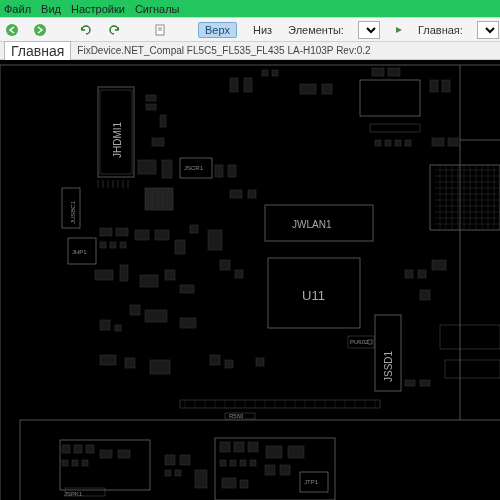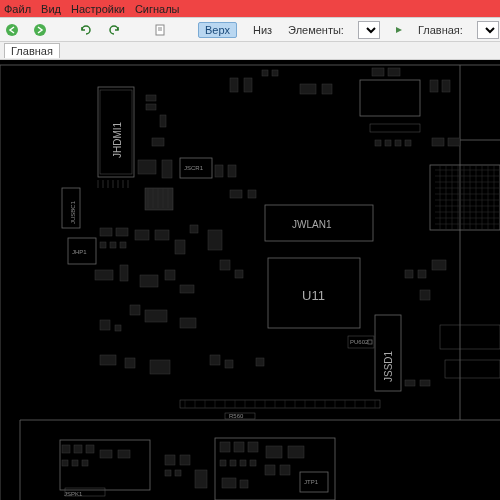--- a/index.html
+++ b/index.html
@@ -1,28 +1,28 @@
 <!DOCTYPE html>
 <html><head>
 <meta charset="utf-8">
 <style>
 *{margin:0;padding:0;box-sizing:border-box;font-family:Tahoma,Arial,sans-serif;font-size:11px}
 body{background:#f0f0f0;width:500px;height:500px;overflow:hidden;position:relative}
-.menubar{background:#ef4444;border-bottom:1px solid #d0d0d0;height:18px;display:flex;align-items:center;padding:0 4px;gap:10px}
+.menubar{background:#22c55e;border-bottom:1px solid #d0d0d0;height:18px;display:flex;align-items:center;padding:0 4px;gap:10px}
 .menubar span{cursor:default;color:#222}
 .toolbar{background:#f4f4f4;border-bottom:1px solid #d0d0d0;height:24px;display:flex;align-items:center;padding:0 4px;gap:12px}
 .icobtn{width:20px;height:20px;display:flex;align-items:center;justify-content:center;border:1px solid transparent;border-radius:2px;cursor:pointer}
 .sep{width:1px;height:18px;background:#c8c8c8;margin:0 3px}
 .verh{background:#b9d7f1;border:1px solid #7aaad4;padding:1px 6px;border-radius:2px;font-size:11px;color:#1a4a7a}
 .niz{color:#333;padding:1px 4px}
 .lbl{color:#333;margin-right:2px}
 .combo{height:18px;width:90px;border:1px solid #abadb3;background:#fff;font-size:11px}
 .combo.wide{width:90px}
 .secondbar{background:#f0f0f0;border-bottom:1px solid #d0d0d0;height:18px;display:flex;align-items:center;padding:0 4px;gap:6px}
-.tab{background:#fff;border:1px solid #bbb;border-bottom:none;padding:1px 6px;font-size:11px;color:#333}
+.tab{background:#fff;border:1px solid #bbb;border-bottom:none;padding:1px 6px;font-size:14px;color:#333}
 .pathinfo{font-size:10px;color:#444}
 .viewport{position:absolute;top:60px;left:0;width:500px;height:440px;background:#000;overflow:hidden}
 svg{display:block}
 .outline{stroke:#666;stroke-width:0.8;fill:none}
 .thin{stroke:#555;stroke-width:0.5;fill:none}
 .fillbox{fill:#222;stroke:#444;stroke-width:0.5}
 .smallbox{fill:#1a1a1a;stroke:#3a3a3a;stroke-width:0.5}
 .txt{fill:#aaa;font-family:Arial;font-size:10px}
 .txtbig{fill:#aaa;font-family:Arial;font-size:13px}
 .txtsm{fill:#888;font-family:Arial;font-size:6px}
@@ -86,20 +86,21 @@
   <select class="combo wide"></select>
   <div class="icobtn">
       <svg width="12" height="12">
         <path d="M3 3 L9 6 L3 9 Z" fill="#4a8a4a"></path>
       </svg>
     </div>
 </div>
 
 <div class="secondbar">
   <span class="tab">Главная</span>
+  <span class="pathinfo">FixDevice.NET_Compal FL5C5_FL535_FL435 LA-H103P Rev:0.2</span>
 </div>
 
 <div class="viewport">
 <svg width="500" height="440">
 
   <path class="outline" d="M0 5 L460 5 L460 360 L20 360 L20 440 M0 440 L0 5" fill="none"></path>
   <path class="outline" d="M460 5 L500 5 M460 80 L500 80 M460 360 L500 360"></path>
 
   <rect class="outline" x="98" y="27" width="36" height="90"></rect>
   <rect class="thin" x="100" y="30" width="32" height="84"></rect>

